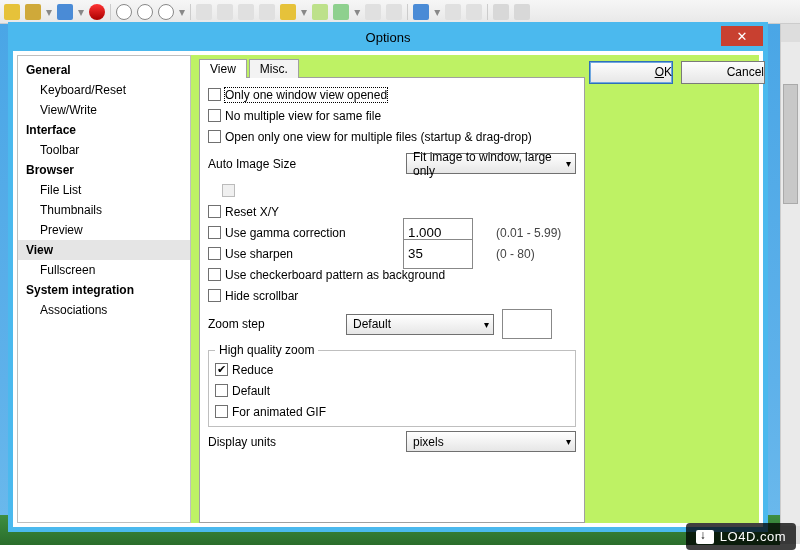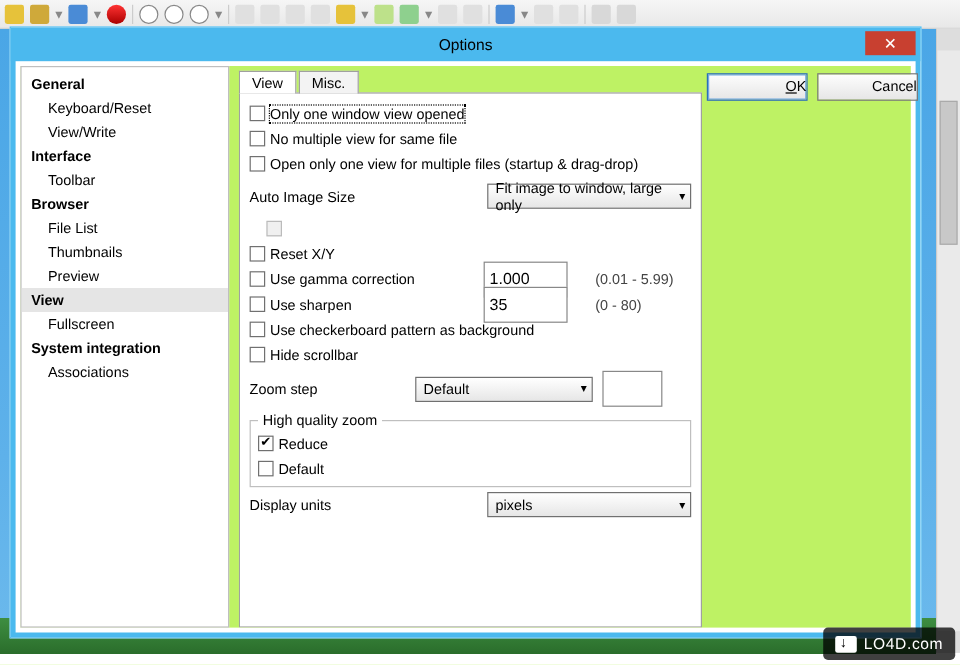--- a/index.html
+++ b/index.html
@@ -299,20 +299,24 @@
         <fieldset class="hq">
           <legend>High quality zoom</legend>
           <div class="row">
             <span class="chk checked"></span>
             <span class="lbl">Reduce</span>
           </div>
           <div class="row">
             <span class="chk"></span>
             <span class="lbl">Default</span>
           </div>
+          <div class="row">
+            <span class="chk"></span>
+            <span class="lbl">For animated GIF</span>
+          </div>
         </fieldset>
 
         <div class="sectrow" style="margin:3px 0">
           <span style="width:190px">Display units</span>
           <div class="combo" style="width:170px">
             <span>pixels</span>
             <span class="arrow">▾</span>
           </div>
         </div>
       </div>

